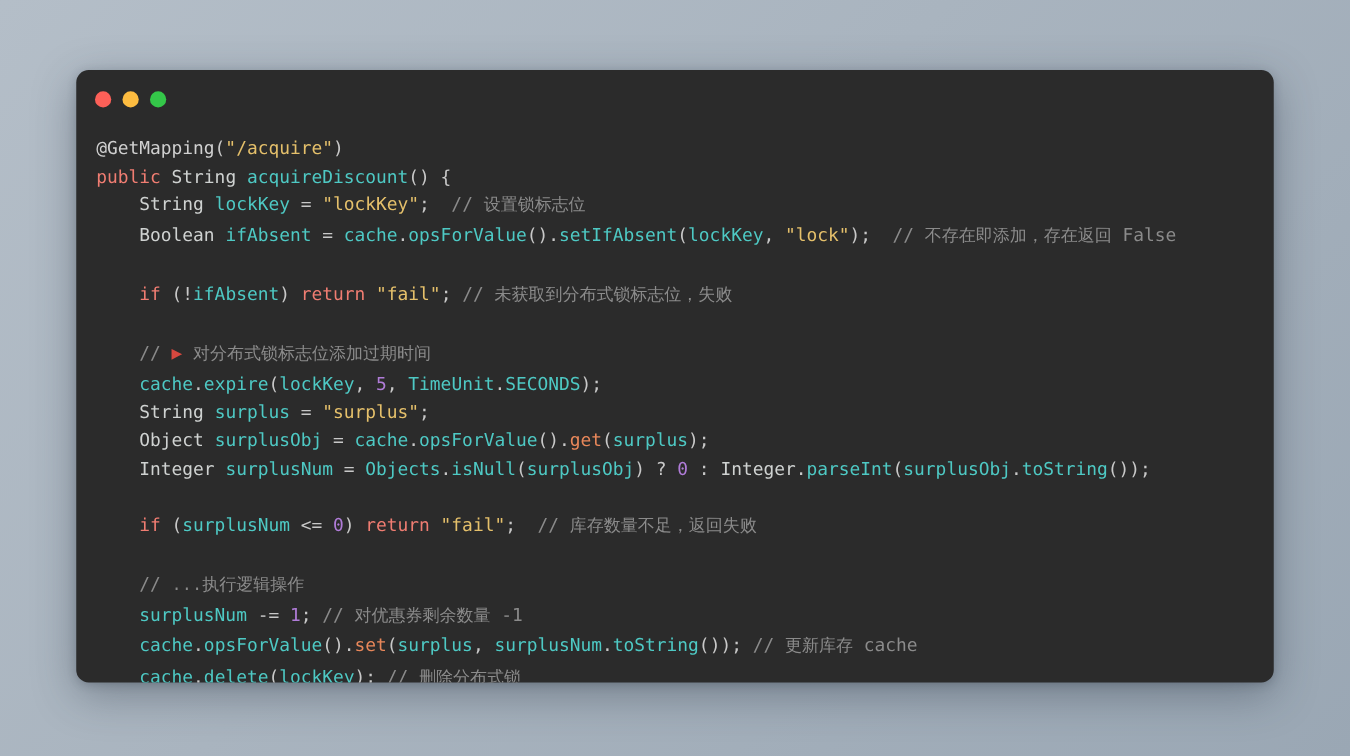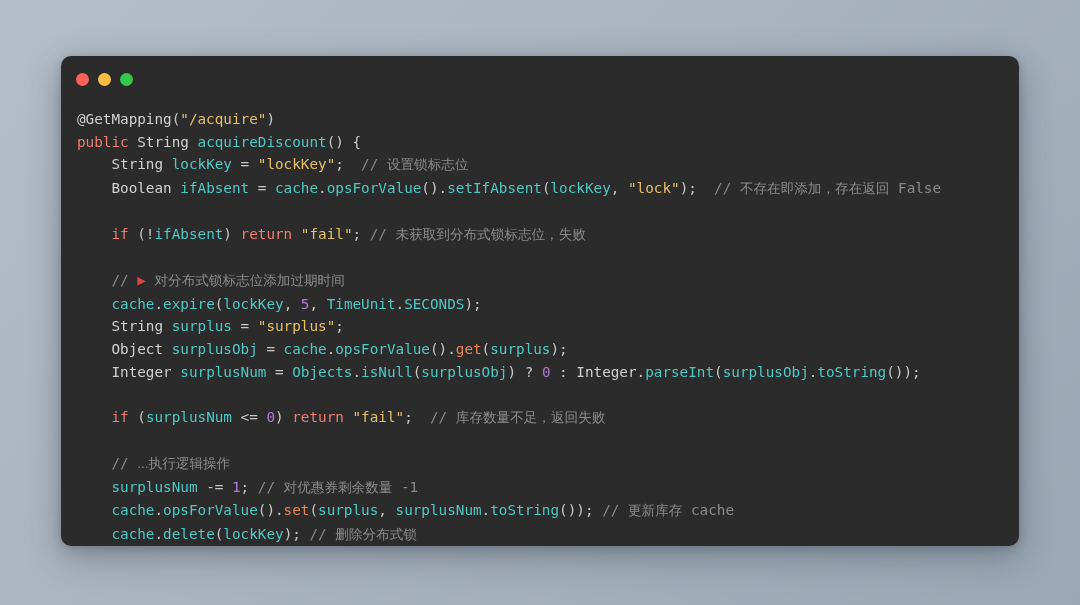--- a/index.html
+++ b/index.html
@@ -78,21 +78,21 @@
   .typ  { color: #cfd2d1; }     
   .ident{ color: #d0d0d0; }     
   .var  { color: #4ec9c4; }     
   .fn   { color: #4ec9c4; }     
   .fnw  { color: #e8875a; }     
   .str  { color: #e5c06b; }     
   .num  { color: #b07cd8; }     
   .op   { color: #c8c8c8; }     
   .cmt  { color: #8b8b8b; }     
   .flag { color: #d8483f; }
-  .cn   { font-family: Liberation Sans, sans-serif; font-size: 13.6px; }
+  .cn   { font-family: Liberation Mono, monospace; font-size: 13.6px; }
 </style>
 </head>
 <body>
 
 <div id="canvas">
 
   <div id="code-window" style="background: rgb(43, 43, 43);">
 
     <div id="titlebar">
       <div class="dots">

